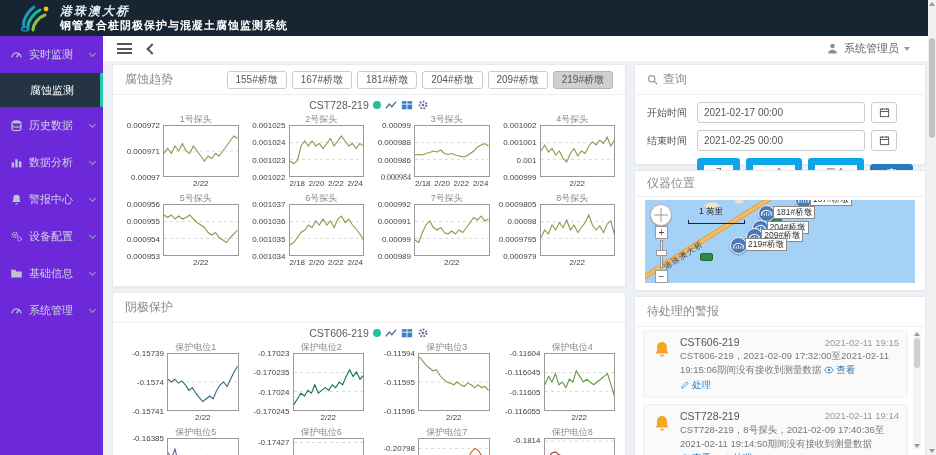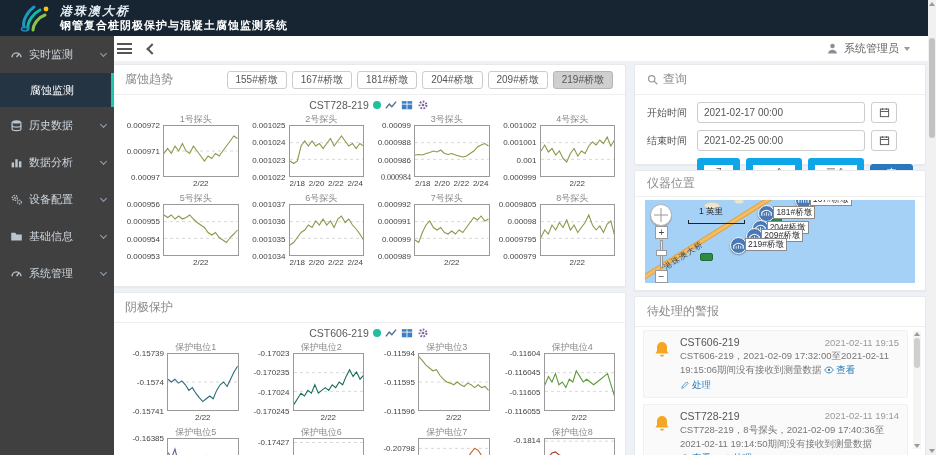--- a/index.html
+++ b/index.html
@@ -6,21 +6,21 @@
   *{box-sizing:border-box;}
   .app{position:relative;width:936px;height:455px;overflow:hidden;background:#eef1f5;
        font-family:"Liberation Sans",sans-serif;-webkit-font-smoothing:antialiased;}
   
   .header{position:absolute;left:0;top:0;width:936px;height:36px;background:#162531;display:flex;align-items:center;z-index:30;}
   .logo{width:34px;height:30px;margin:0 8px 0 18px;}
   .brand{display:flex;flex-direction:column;line-height:1.15;}
   .brand-l1{font-family:"DejaVu Serif",serif;font-style:italic;font-weight:bold;font-size:12px;color:#e4edf5;letter-spacing:2px;}
   .brand-l2{font-size:11px;font-weight:bold;color:#fff;letter-spacing:1px;}
   
-  .sidebar{position:absolute;left:0;top:36px;width:114px;height:419px;background:#404040;z-index:25;}
+  .sidebar{position:absolute;left:0;top:36px;width:103px;height:419px;background:#6d28d9;z-index:25;}
   .side-item{display:flex;align-items:center;height:37px;padding:0 8px 0 10px;color:#cdd6de;cursor:pointer;}
   .side-icon{width:13px;height:13px;margin-right:6px;color:#b9c5cf;flex:0 0 13px;}
   .side-icon svg{width:13px;height:13px;display:block;}
   .side-label{font-size:11px;flex:1;white-space:nowrap;}
   .chev{width:5px;height:5px;border-right:1.5px solid #93a4b2;border-bottom:1.5px solid #93a4b2;transform:rotate(45deg);margin-top:-3px;}
   .side-sub{display:flex;align-items:center;height:34px;padding-left:30px;background:#253443;color:#fff;font-size:11px;cursor:pointer;}
   .side-sub.active{border-right:3px solid #1fc8a9;}
   
   .topbar{position:absolute;left:103px;top:36px;width:825px;height:26px;background:#fff;display:flex;align-items:center;z-index:20;border-bottom:1px solid #f0f0f0;}
   .burger{width:15px;margin-left:14px;cursor:pointer;}
@@ -161,20 +161,30 @@
         </div>
         <div class="side-item">
           <span class="side-icon">
             <svg viewBox="0 0 16 16">
               <rect x="2" y="8" width="3" height="6" fill="currentColor"></rect>
               <rect x="6.5" y="4" width="3" height="10" fill="currentColor"></rect>
               <rect x="11" y="6.5" width="3" height="7.5" fill="currentColor"></rect>
             </svg>
           </span>
           <span class="side-label">数据分析</span>
+          <span class="chev"></span>
+        </div>
+        <div class="side-item">
+          <span class="side-icon">
+            <svg viewBox="0 0 16 16">
+              <path d="M8 2a4 4 0 0 0-4 4v3l-1.2 2h10.4L12 9V6a4 4 0 0 0-4-4z" fill="currentColor"></path>
+              <path d="M6.5 12.5a1.5 1.5 0 0 0 3 0z" fill="currentColor"></path>
+            </svg>
+          </span>
+          <span class="side-label">警报中心</span>
           <span class="chev"></span>
         </div>
         <div class="side-item">
           <span class="side-icon">
             <svg viewBox="0 0 16 16">
               <circle cx="6" cy="6" r="3.1" fill="none" stroke="currentColor" stroke-width="1.7" stroke-dasharray="1.8 1.3"></circle>
               <circle cx="6" cy="6" r="1.1" fill="currentColor"></circle>
               <circle cx="11.6" cy="11.2" r="2.3" fill="none" stroke="currentColor" stroke-width="1.5" stroke-dasharray="1.4 1"></circle>
             </svg>
           </span>

